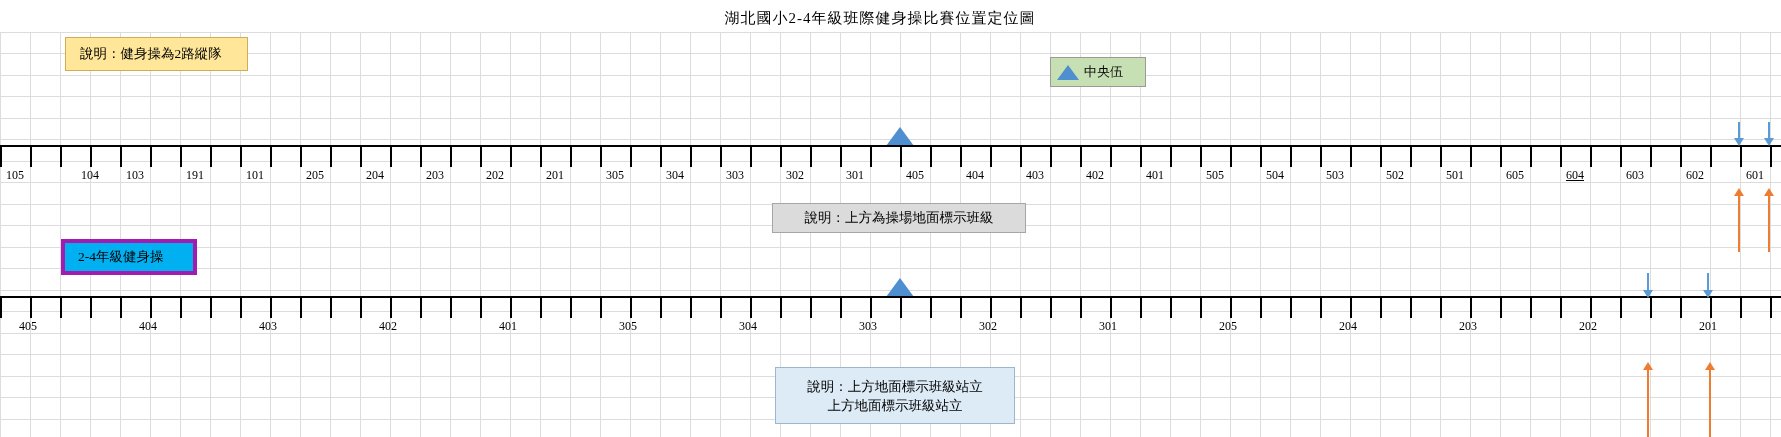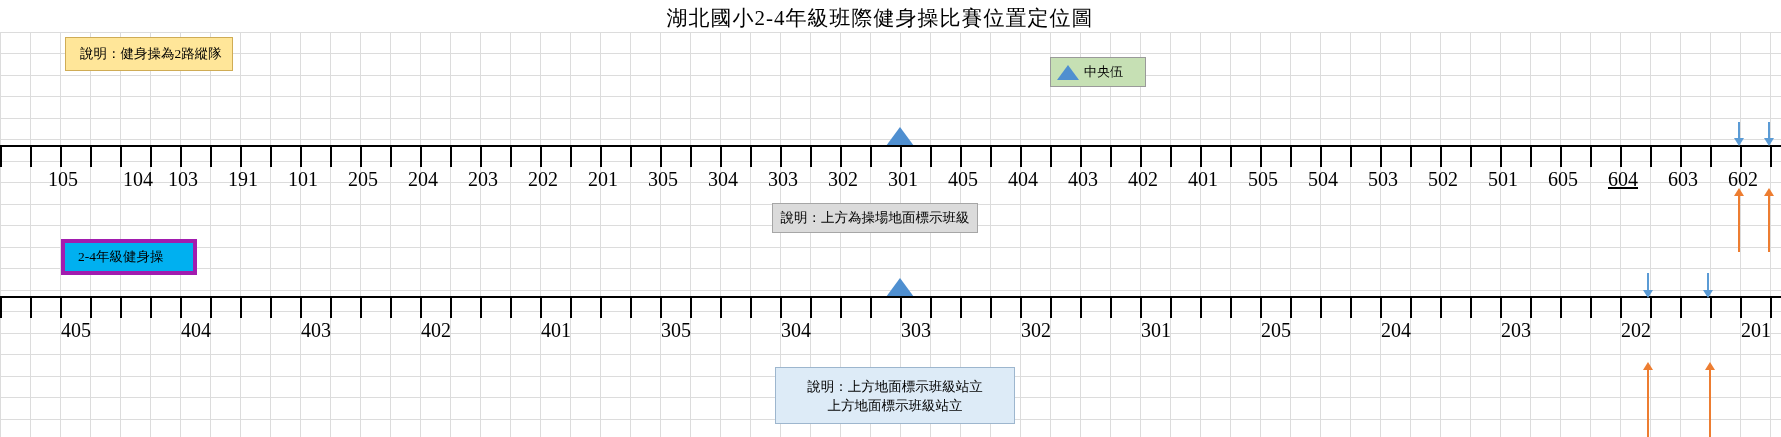--- a/index.html
+++ b/index.html
@@ -9,47 +9,47 @@
   }
   
   #grid{
     position:absolute;left:0;top:32px;width:1781px;height:405px;
     background-image:
       repeating-linear-gradient(to bottom,#dcdcdc 0 1px,transparent 1px 21.5px),
       repeating-linear-gradient(to right,#dcdcdc 0 1px,transparent 1px 30px);
   }
   .title{
     position:absolute;left:0;top:4px;width:1760px;height:28px;line-height:28px;
-    text-align:center;font-size:21px;letter-spacing:1px;
+    text-align:center;font-size:15px;letter-spacing:1px;
   }
   .notebox{
     position:absolute;box-sizing:border-box;font-size:13.5px;
     display:flex;align-items:center;
   }
-  .note-yellow{left:65px;top:37px;width:168px;height:34px;background:#FFE699;border:1px solid #cfac55;padding-left:14px;}
+  .note-yellow{left:65px;top:37px;width:183px;height:34px;background:#FFE699;border:1px solid #cfac55;padding-left:14px;}
   .stage{
     left:779px;top:55px;width:247px;height:40px;background:#fff;border:2.5px solid #000;
     justify-content:center;letter-spacing:0.55em;text-indent:0.55em;font-size:14px;
   }
   .legend-green{left:1050px;top:57px;width:96px;height:30px;background:#C6E0B4;border:1px solid #9a9a9a;padding-left:6px;gap:5px;font-size:13px;}
-  .note-gray{left:772px;top:203px;width:206px;height:30px;background:#DBDBDB;border:1px solid #a6a6a6;justify-content:center;}
+  .note-gray{left:772px;top:203px;width:254px;height:30px;background:#DBDBDB;border:1px solid #a6a6a6;justify-content:center;}
   .class-blue{left:61px;top:239px;width:136px;height:36px;background:#00B0F0;border:4px solid #a21caf;padding-left:13px;}
   .note-blue{
     left:775px;top:367px;width:240px;height:57px;background:#DDEBF7;border:1px solid #9db6ce;
     flex-direction:column;justify-content:center;align-items:center;line-height:19px;
   }
   
   .ruler{position:absolute;left:0;width:1781px;height:0;border-top:2px solid #000;}
   .ticks{
     position:absolute;left:0;top:0;width:1781px;height:20px;
     background:repeating-linear-gradient(to right,#000 0 2px,transparent 2px 30px);
   }
   .rlabel{
     position:absolute;top:21px;transform:translateX(-50%);
-    font-size:20px;white-space:nowrap;margin-left:48px;
+    font-size:12px;white-space:nowrap;
   }
   
   .tri{position:absolute;width:0;height:0;border-left:14px solid transparent;border-right:14px solid transparent;border-bottom:19px solid #4F8FD0;}
   .tri-small{width:0;height:0;border-left:11px solid transparent;border-right:11px solid transparent;border-bottom:15px solid #4F8FD0;flex:none;}
   
   .arrow{position:absolute;width:10px;}
   .arrow .shaft{position:absolute;left:4px;width:2px;background:currentColor;}
   .arrow.down .shaft{top:0;bottom:6px;}
   .arrow.up .shaft{top:6px;bottom:0;}
   .arrow .head{position:absolute;left:0;width:0;height:0;border-left:5px solid transparent;border-right:5px solid transparent;}

